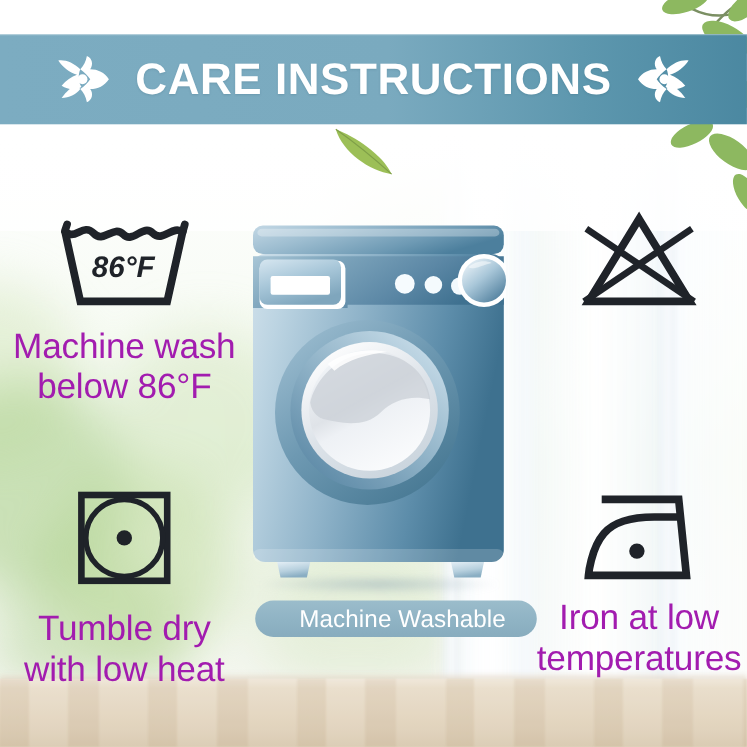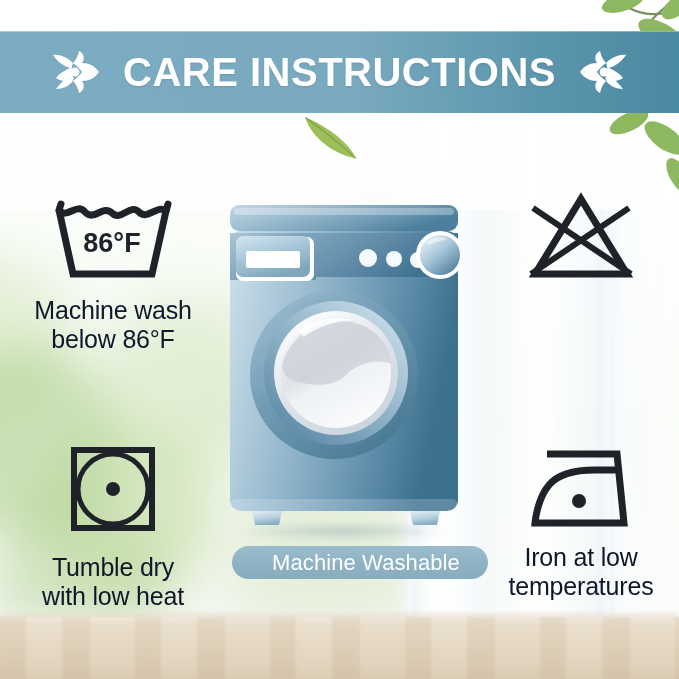--- a/index.html
+++ b/index.html
@@ -116,26 +116,26 @@
   .fleur.right { margin-left: 4px; }
 
   
   .care-item {
     position: absolute;
     width: 220px;
     display: flex;
     flex-direction: column;
     align-items: center;
   }
-  .care-item .sym { height: 92px; display: flex; align-items: flex-start; justify-content: center; }
+  .care-item .sym { height: 92px; display: flex; align-items: flex-start; justify-content: center; font-style: italic; }
   .care-caption {
     margin-top: 8px;
     text-align: center;
-    color: #0f172a;
-    font-size: 25px;
+    color: #a21caf;
+    font-size: 32px;
     line-height: 1.17;
     white-space: pre-line;
     letter-spacing: -.2px;
   }
   #item-wash   { left: 3px;   top: 196px; }
   #item-bleach { left: 471px; top: 190px; }
   #item-dry    { left: 3px;   top: 443px; gap: 10px; }
   #item-iron   { left: 471px; top: 443px; }
 
   

